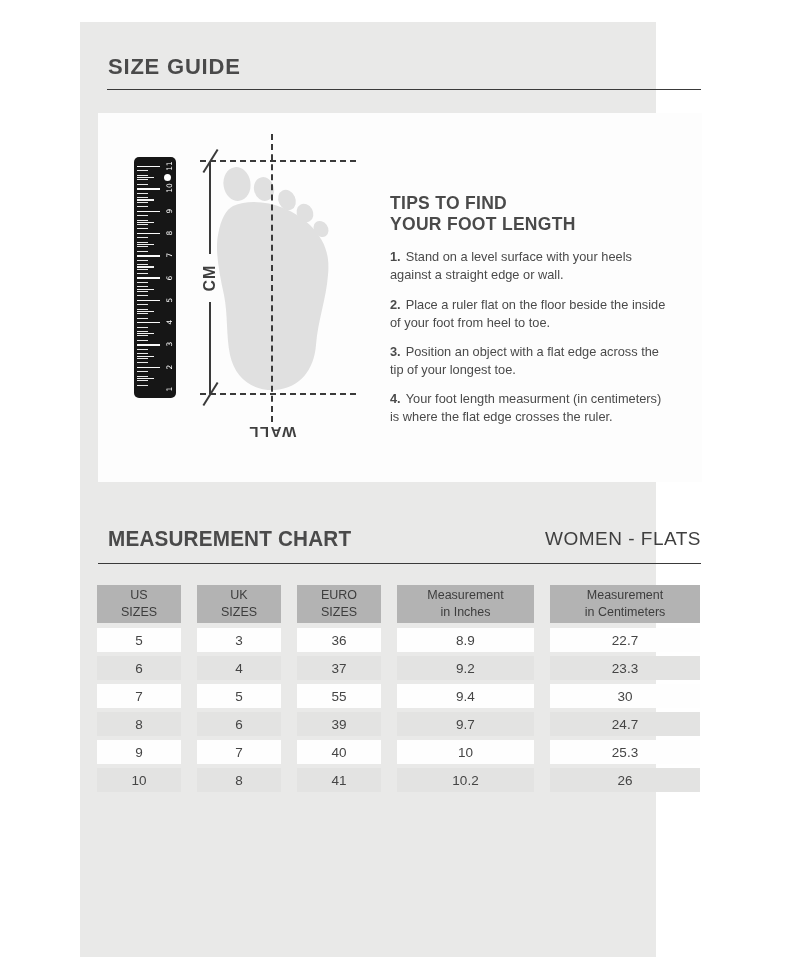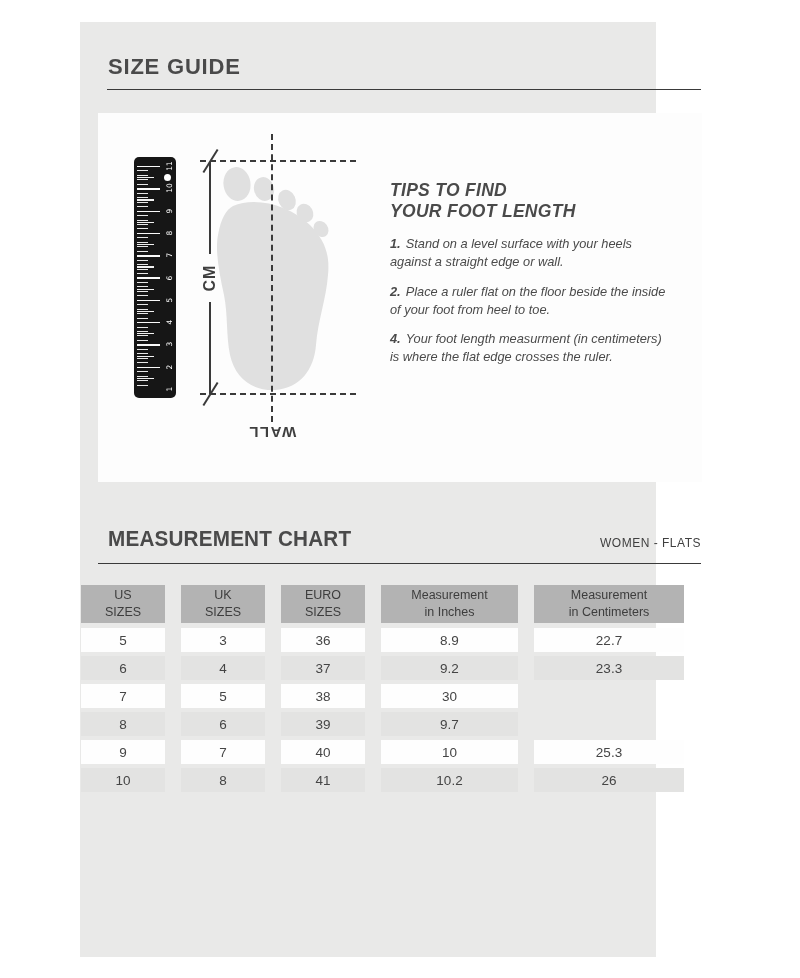--- a/index.html
+++ b/index.html
@@ -24,21 +24,21 @@
   }
   .chart-head{
     position:absolute;left:28px;top:504px;width:593px;
     display:flex;justify-content:space-between;align-items:flex-end;
   }
   .chart-title{
     margin:0;font-size:22px;font-weight:bold;color:#4a4a4a;letter-spacing:.2px;
     transform:scaleX(.94);transform-origin:left bottom;
   }
   .chart-cat{
-    font-size:12px;color:#3f3f3f;letter-spacing:.5px;font-weight:normal;
+    font-size:19px;color:#3f3f3f;letter-spacing:.5px;font-weight:normal;
     padding-bottom:2px;
   }
   .chart-rule{
     position:absolute;left:18px;top:541px;width:603px;height:0;
     border-top:1.6px solid #3a3a3a;
   }
   
   .card{
     position:absolute;left:18px;top:91px;width:604px;height:369px;
     background:#fdfdfd;
@@ -81,29 +81,29 @@
   .dash-v{position:absolute;width:0;border-left:2px dashed #3a3a3a;left:173px;top:21px;height:288px;}
   .slash{position:absolute;left:99px;width:27px;height:2px;background:#3a3a3a;transform:rotate(-58deg);}
   .slash.top{top:47px;}
   .slash.bottom{top:280px;}
   .wall-label{
     position:absolute;left:134px;top:311px;width:80px;text-align:center;
     transform:rotate(180deg);
     font-size:15px;font-weight:bold;letter-spacing:1.5px;color:#3f3f3f;
   }
   
-  .tips{position:absolute;left:292px;top:67px;width:296px;color:#4a4a4a;font-style:italic;}
+  .tips{position:absolute;left:292px;top:80px;width:296px;color:#4a4a4a;}
   .tips-title{
     margin:0 0 14px 0;font-size:17.5px;font-weight:bold;line-height:1.18;
     letter-spacing:.3px;white-space:pre-line;color:#4a4a4a;
   }
   .tip{margin:0 16px 11px 0;font-size:12.8px;line-height:1.42;color:#4a4a4a;}
   .tip b{margin-right:5px;}
   
-  .size-table{position:absolute;left:1px;top:563px;width:603px;}
+  .size-table{position:absolute;left:17px;top:563px;width:603px;}
   .trow{display:grid;grid-template-columns:84px 84px 84px 137px 150px;column-gap:16px;}
   .thead{margin-bottom:5px;}
   .hcell{
     height:38px;background:#b3b3b3;color:#3d3d3d;
     display:flex;align-items:center;justify-content:center;text-align:center;
     font-size:12.5px;line-height:1.35;white-space:pre-line;font-weight:normal;
   }
   .drow{margin-bottom:4px;}
   .dcell{
     height:24px;display:flex;align-items:center;justify-content:center;
@@ -171,20 +171,21 @@
     <div class="slash bottom"></div>
 
     <div class="cm-label">CM</div>
     <div class="wall-label">WALL</div>
 
     <div class="tips">
       <h2 class="tips-title">TIPS TO FIND
 YOUR FOOT LENGTH</h2>
       <p class="tip"><b>1.</b><span>Stand on a level surface with your heels against a straight edge or wall.</span></p>
       <p class="tip"><b>2.</b><span>Place a ruler flat on the floor beside the inside of your foot from heel to toe.</span></p>
+      <p class="tip"><b>3.</b><span>Position an object with a flat edge across the tip of your longest toe.</span></p>
       <p class="tip"><b>4.</b><span>Your foot length measurment (in centimeters) is where the flat edge crosses the ruler.</span></p>
     </div>
   </div>
 
   <div class="chart-head">
     <h2 class="chart-title">MEASUREMENT CHART</h2>
     <span class="chart-cat">WOMEN - FLATS</span>
   </div>
   <div class="chart-rule"></div>
 
@@ -212,28 +213,30 @@
     <div class="trow drow even">
       <div class="dcell">6</div>
       <div class="dcell">4</div>
       <div class="dcell">37</div>
       <div class="dcell">9.2</div>
       <div class="dcell">23.3</div>
     </div>
     <div class="trow drow odd">
       <div class="dcell">7</div>
       <div class="dcell">5</div>
-      <div class="dcell">38</div>
+      <div class="dcell">55</div>
+      <div class="dcell">9.4</div>
       <div class="dcell">30</div>
     </div>
     <div class="trow drow even">
       <div class="dcell">8</div>
       <div class="dcell">6</div>
       <div class="dcell">39</div>
       <div class="dcell">9.7</div>
+      <div class="dcell">24.7</div>
     </div>
     <div class="trow drow odd">
       <div class="dcell">9</div>
       <div class="dcell">7</div>
       <div class="dcell">40</div>
       <div class="dcell">10</div>
       <div class="dcell">25.3</div>
     </div>
     <div class="trow drow even">
       <div class="dcell">10</div>

